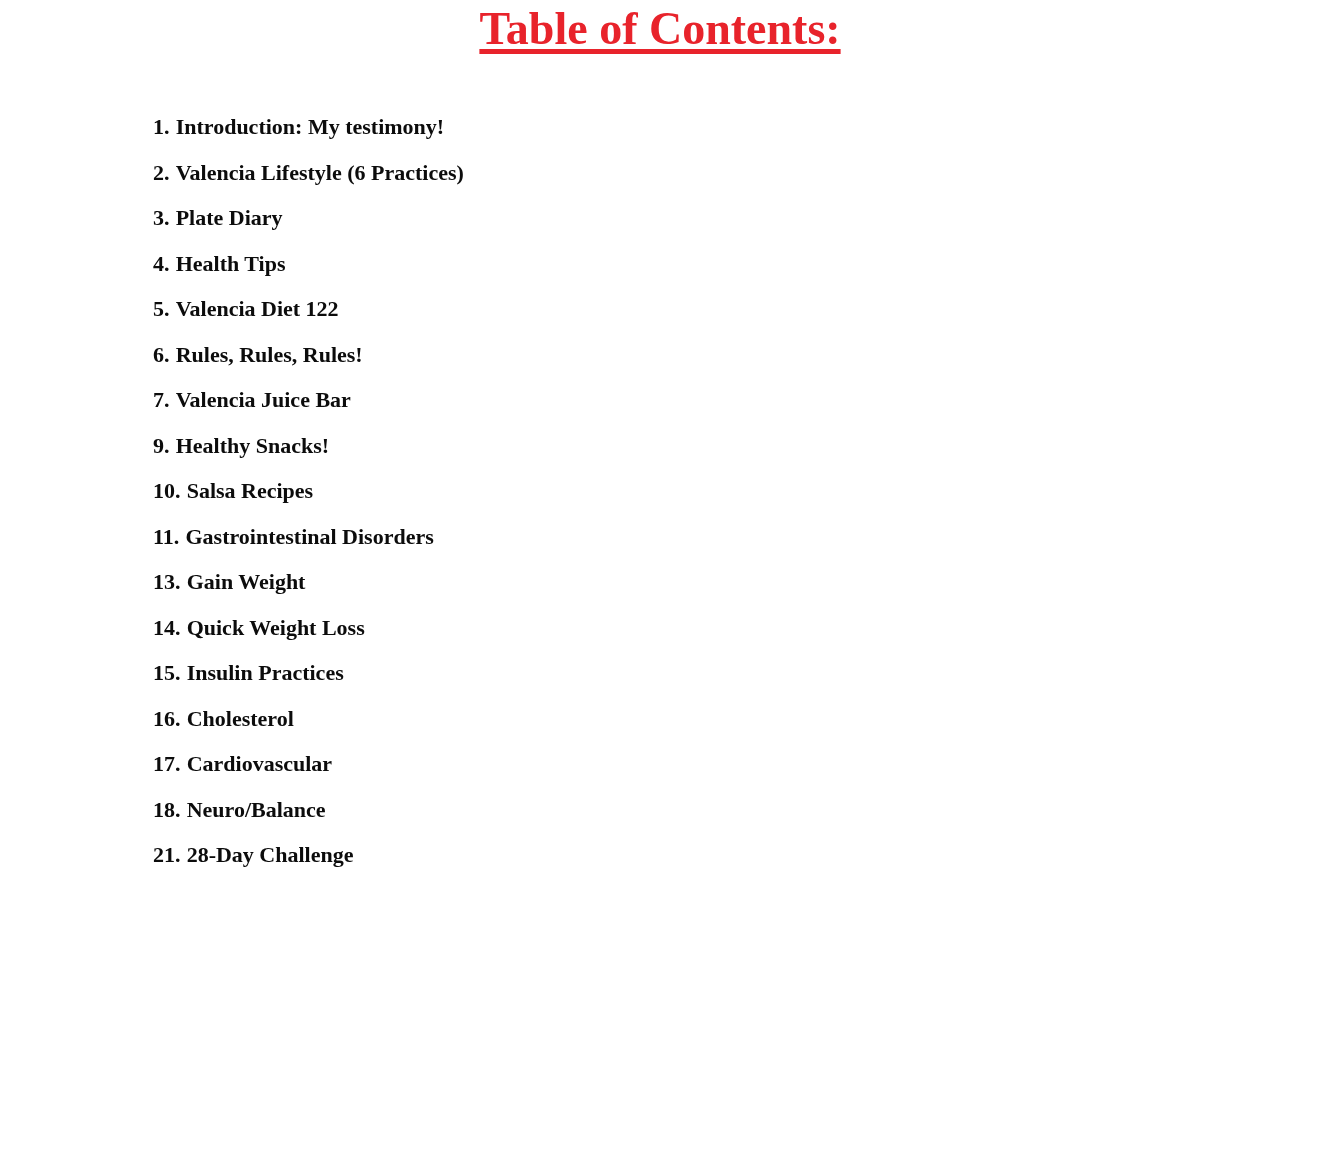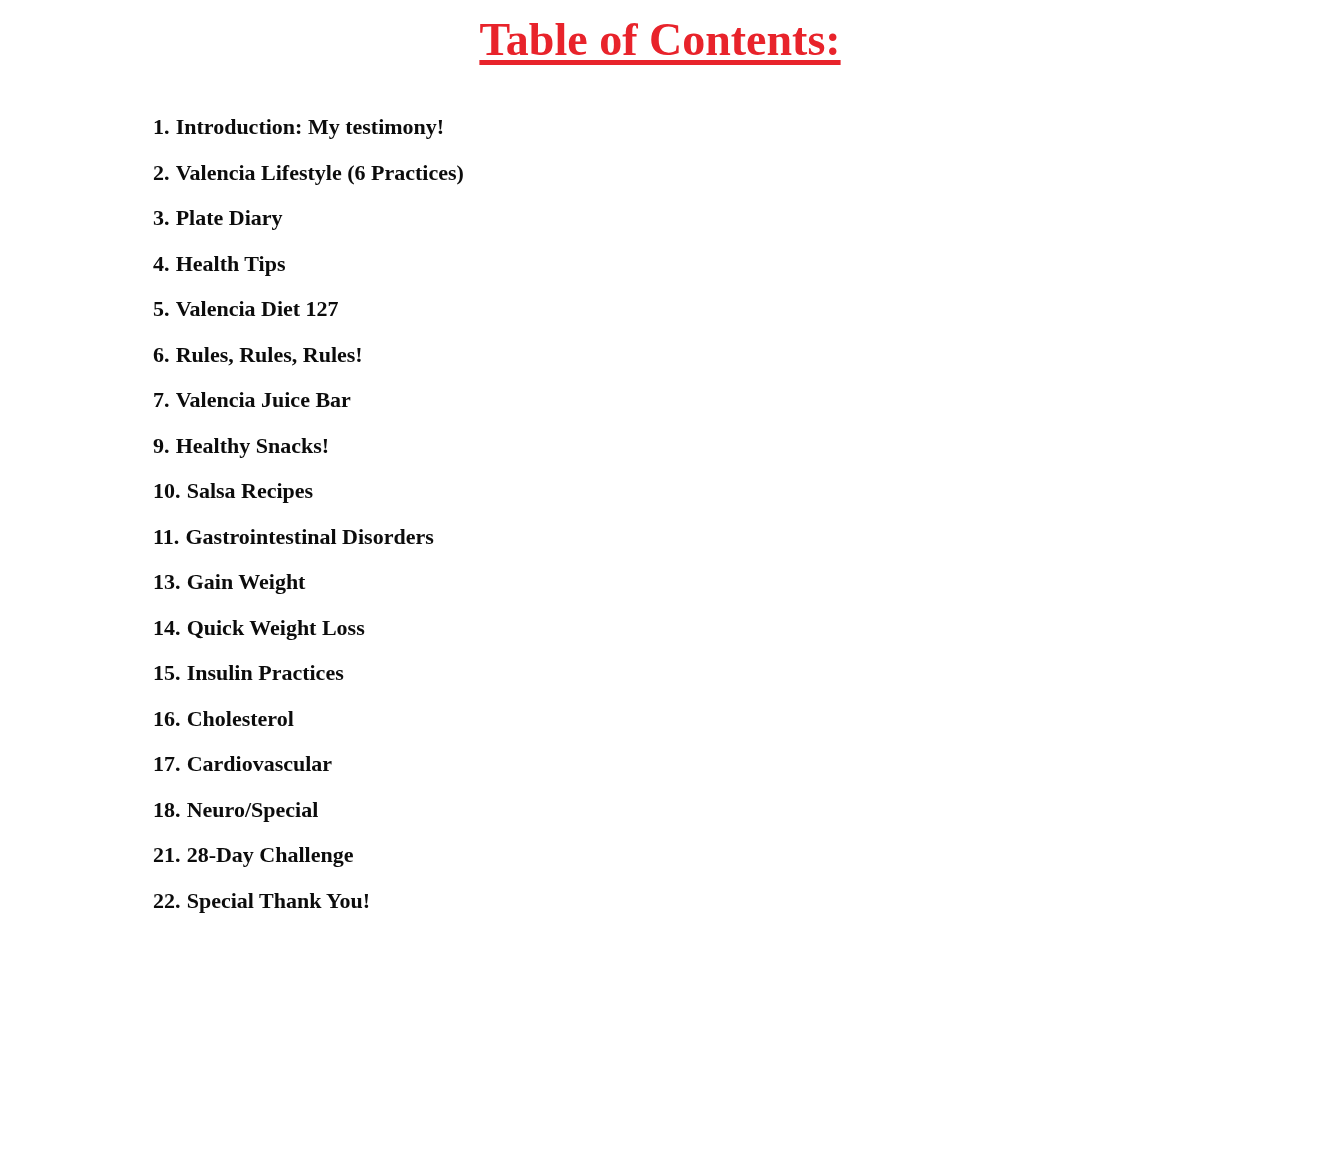--- a/index.html
+++ b/index.html
@@ -12,21 +12,21 @@
   }
   .page {
     position: relative;
     width: 1320px;
     height: 1157px;
     background: #ffffff;
     font-family: "Liberation Serif", serif;
   }
   .title {
     margin: 0;
-    padding-top: 14px;
+    padding-top: 3px;
     text-align: center;
     font-family: "Liberation Serif", serif;
     font-weight: bold;
     font-size: 46px;
     line-height: 1.15;
     color: #e8232b;
     text-decoration: underline;
     text-decoration-thickness: 4.5px;
     text-underline-offset: 5px;
   }
@@ -67,21 +67,21 @@
 
   <li class="toc-item">
     <span class="toc-num">3.</span><span class="toc-label">Plate Diary</span>
   </li>
 
   <li class="toc-item">
     <span class="toc-num">4.</span><span class="toc-label">Health Tips</span>
   </li>
 
   <li class="toc-item">
-    <span class="toc-num">5.</span><span class="toc-label">Valencia Diet 127</span>
+    <span class="toc-num">5.</span><span class="toc-label">Valencia Diet 122</span>
   </li>
 
   <li class="toc-item">
     <span class="toc-num">6.</span><span class="toc-label">Rules, Rules, Rules!</span>
   </li>
 
   <li class="toc-item">
     <span class="toc-num">7.</span><span class="toc-label">Valencia Juice Bar</span>
   </li>
 
@@ -113,26 +113,23 @@
 
   <li class="toc-item">
     <span class="toc-num">16.</span><span class="toc-label">Cholesterol</span>
   </li>
 
   <li class="toc-item">
     <span class="toc-num">17.</span><span class="toc-label">Cardiovascular</span>
   </li>
 
   <li class="toc-item">
-    <span class="toc-num">18.</span><span class="toc-label">Neuro/Special</span>
+    <span class="toc-num">18.</span><span class="toc-label">Neuro/Balance</span>
   </li>
 
 
 
   <li class="toc-item">
     <span class="toc-num">21.</span><span class="toc-label">28-Day Challenge</span>
   </li>
 
-  <li class="toc-item">
-    <span class="toc-num">22.</span><span class="toc-label">Special Thank You!</span>
-  </li>
 </ol>
 </div>
 
 </body></html>

